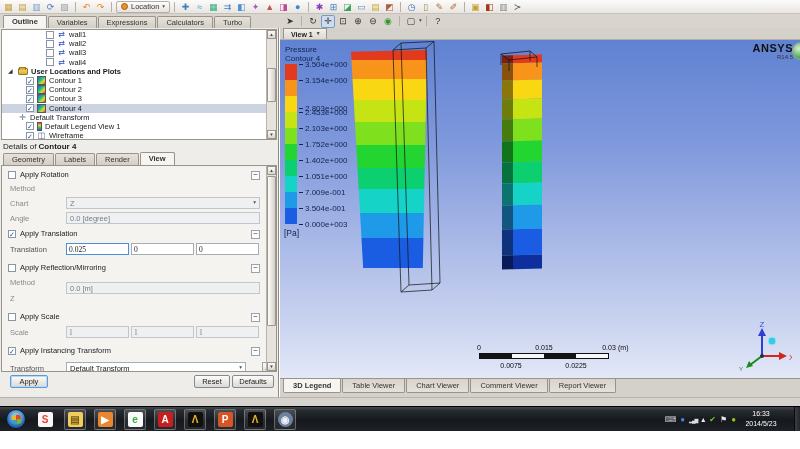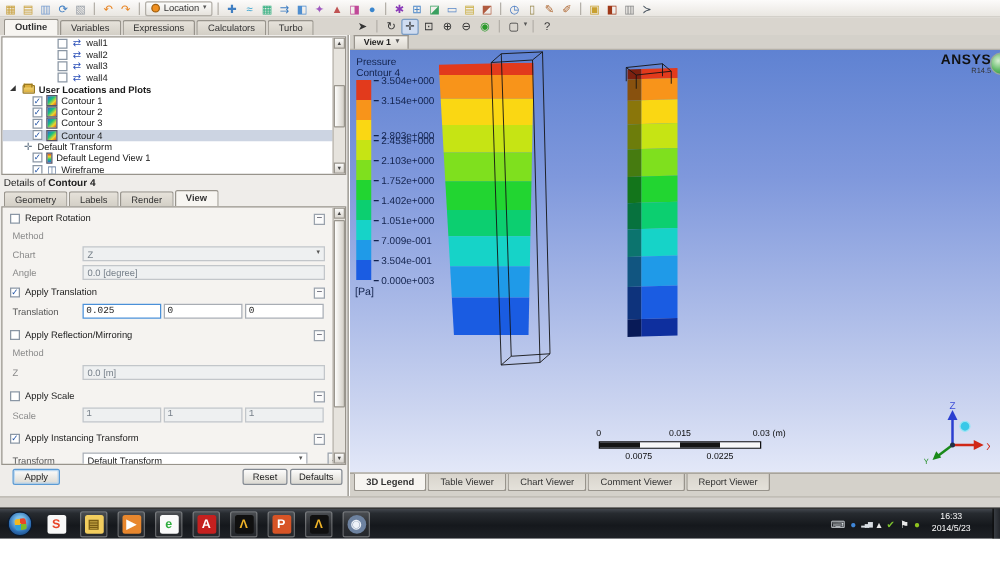--- a/index.html
+++ b/index.html
@@ -69,21 +69,21 @@
           border:1px solid #98948c; overflow:hidden; }
   .sechdr { position:absolute; left:6px; display:flex; align-items:center; gap:4px; font-size:7.5px; color:#222; }
   .collapse { position:absolute; right:16px; width:9px; height:9px; border:1px solid #9aa2ac;
               background:#fbfbfb; font-size:8px; line-height:6px; text-align:center; color:#445; }
   .flabel { position:absolute; left:8px; width:52px; font-size:7.5px; color:#555; }
   .flabel.dim { color:#8a8a8a; }
   .fctl { position:absolute; left:64px; right:16px; height:12px; border:1px solid #a8adb4; background:#fff;
           font-size:7.5px; padding:0 3px; display:flex; align-items:center; justify-content:space-between; color:#222; }
   .fctl.dis { background:#eef0f1; color:#77808a; border-color:#c2c6ca; }
   .fin { position:absolute; height:12px; border:1px solid #a8adb4; background:#fff;
-         font-size:7.5px; font-family:Liberation Mono, monospace; padding:0 2px; color:#222; }
+         font-size:7.5px; font-family:Liberation Serif, serif; padding:0 2px; color:#222; }
   .fin.dis { background:#eef0f1; color:#77808a; border-color:#c2c6ca; }
   .fin.focus { border-color:#4a90d8; }
   .morebtn { position:absolute; right:2px; width:12px; height:12px; border:1px solid #9aa2ac;
              background:linear-gradient(#fbfbfa,#dedbd4); font-size:7px; text-align:center; line-height:10px; }
   .btn { position:absolute; height:13px; border:1px solid #848a92; border-radius:2px;
          background:linear-gradient(#fcfcfb,#dcd9d2); font-size:7.5px; text-align:center; line-height:11px; color:#222; }
   .btn.primary { border-color:#5b9bd5; box-shadow:0 0 0 1px #bcd8f0 inset; }
 
   
   #vtabstrip { position:absolute; left:280px; top:28px; width:520px; height:12px; background:#d4d1ca;
@@ -314,21 +314,21 @@
     <span class="wtab">Geometry</span>
     <span class="wtab">Labels</span>
     <span class="wtab">Render</span>
     <span class="wtab active">View</span>
   </div>
 
   <div id="form">
 
     <div class="sechdr" style="top:4px">
       <span class="cb"></span>
-      <span>Report Rotation</span>
+      <span>Apply Rotation</span>
     </div>
     <span class="collapse" style="top:5px">−</span>
     <span class="flabel dim" style="top:18px">Method</span>
     <span class="flabel dim" style="top:33px">Chart</span>
     <div class="fctl dis" style="top:31px">
       <span>Z</span>
       <span class="caret">▾</span>
     </div>
     <span class="flabel dim" style="top:48px">Angle</span>
     <div class="fctl dis" style="top:46px">
@@ -345,21 +345,21 @@
     <input class="fin" style="top: 77px; left: 129px; width: 63px;" value="0">
     <input class="fin" style="top: 77px; left: 194px; width: 63px;" value="0">
 
     <div class="sechdr" style="top:97px">
       <span class="cb"></span>
       <span>Apply Reflection/Mirroring</span>
     </div>
     <span class="collapse" style="top:98px">−</span>
     <span class="flabel dim" style="top:112px">Method</span>
     <span class="flabel dim" style="top:128px">Z</span>
-    <div class="fctl dis" style="top:126px">
+    <div class="fctl dis" style="top:116px">
       <span>0.0 [m]</span>
     </div>
 
     <div class="sechdr" style="top:146px">
       <span class="cb"></span>
       <span>Apply Scale</span>
     </div>
     <span class="collapse" style="top:147px">−</span>
     <span class="flabel dim" style="top:162px">Scale</span>
     <input class="fin dis" style="top: 160px; left: 64px; width: 63px;" value="1">

